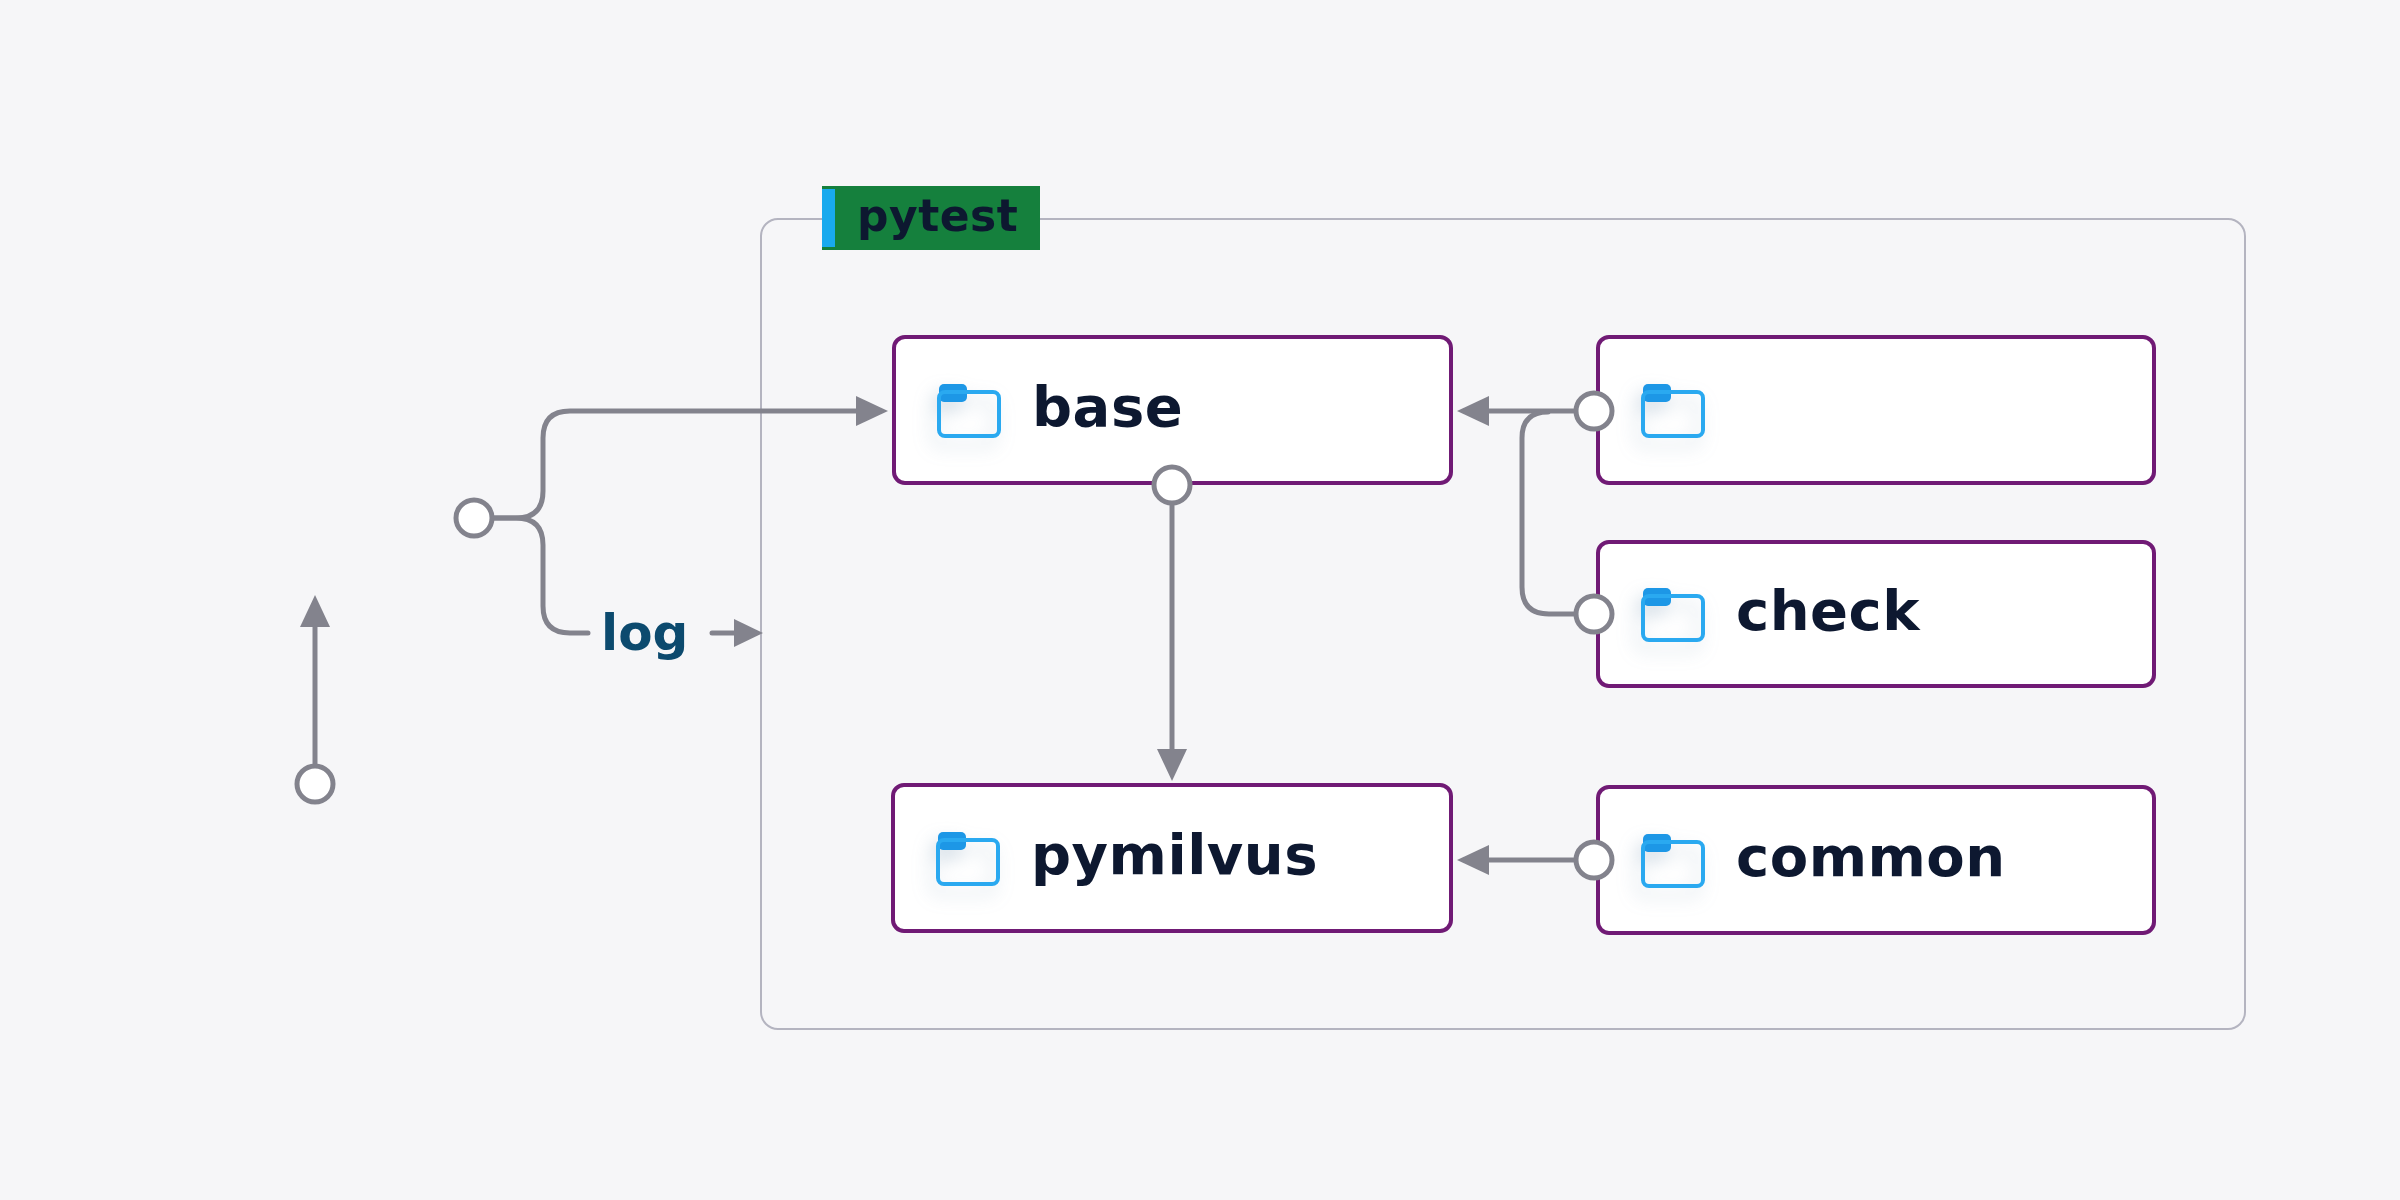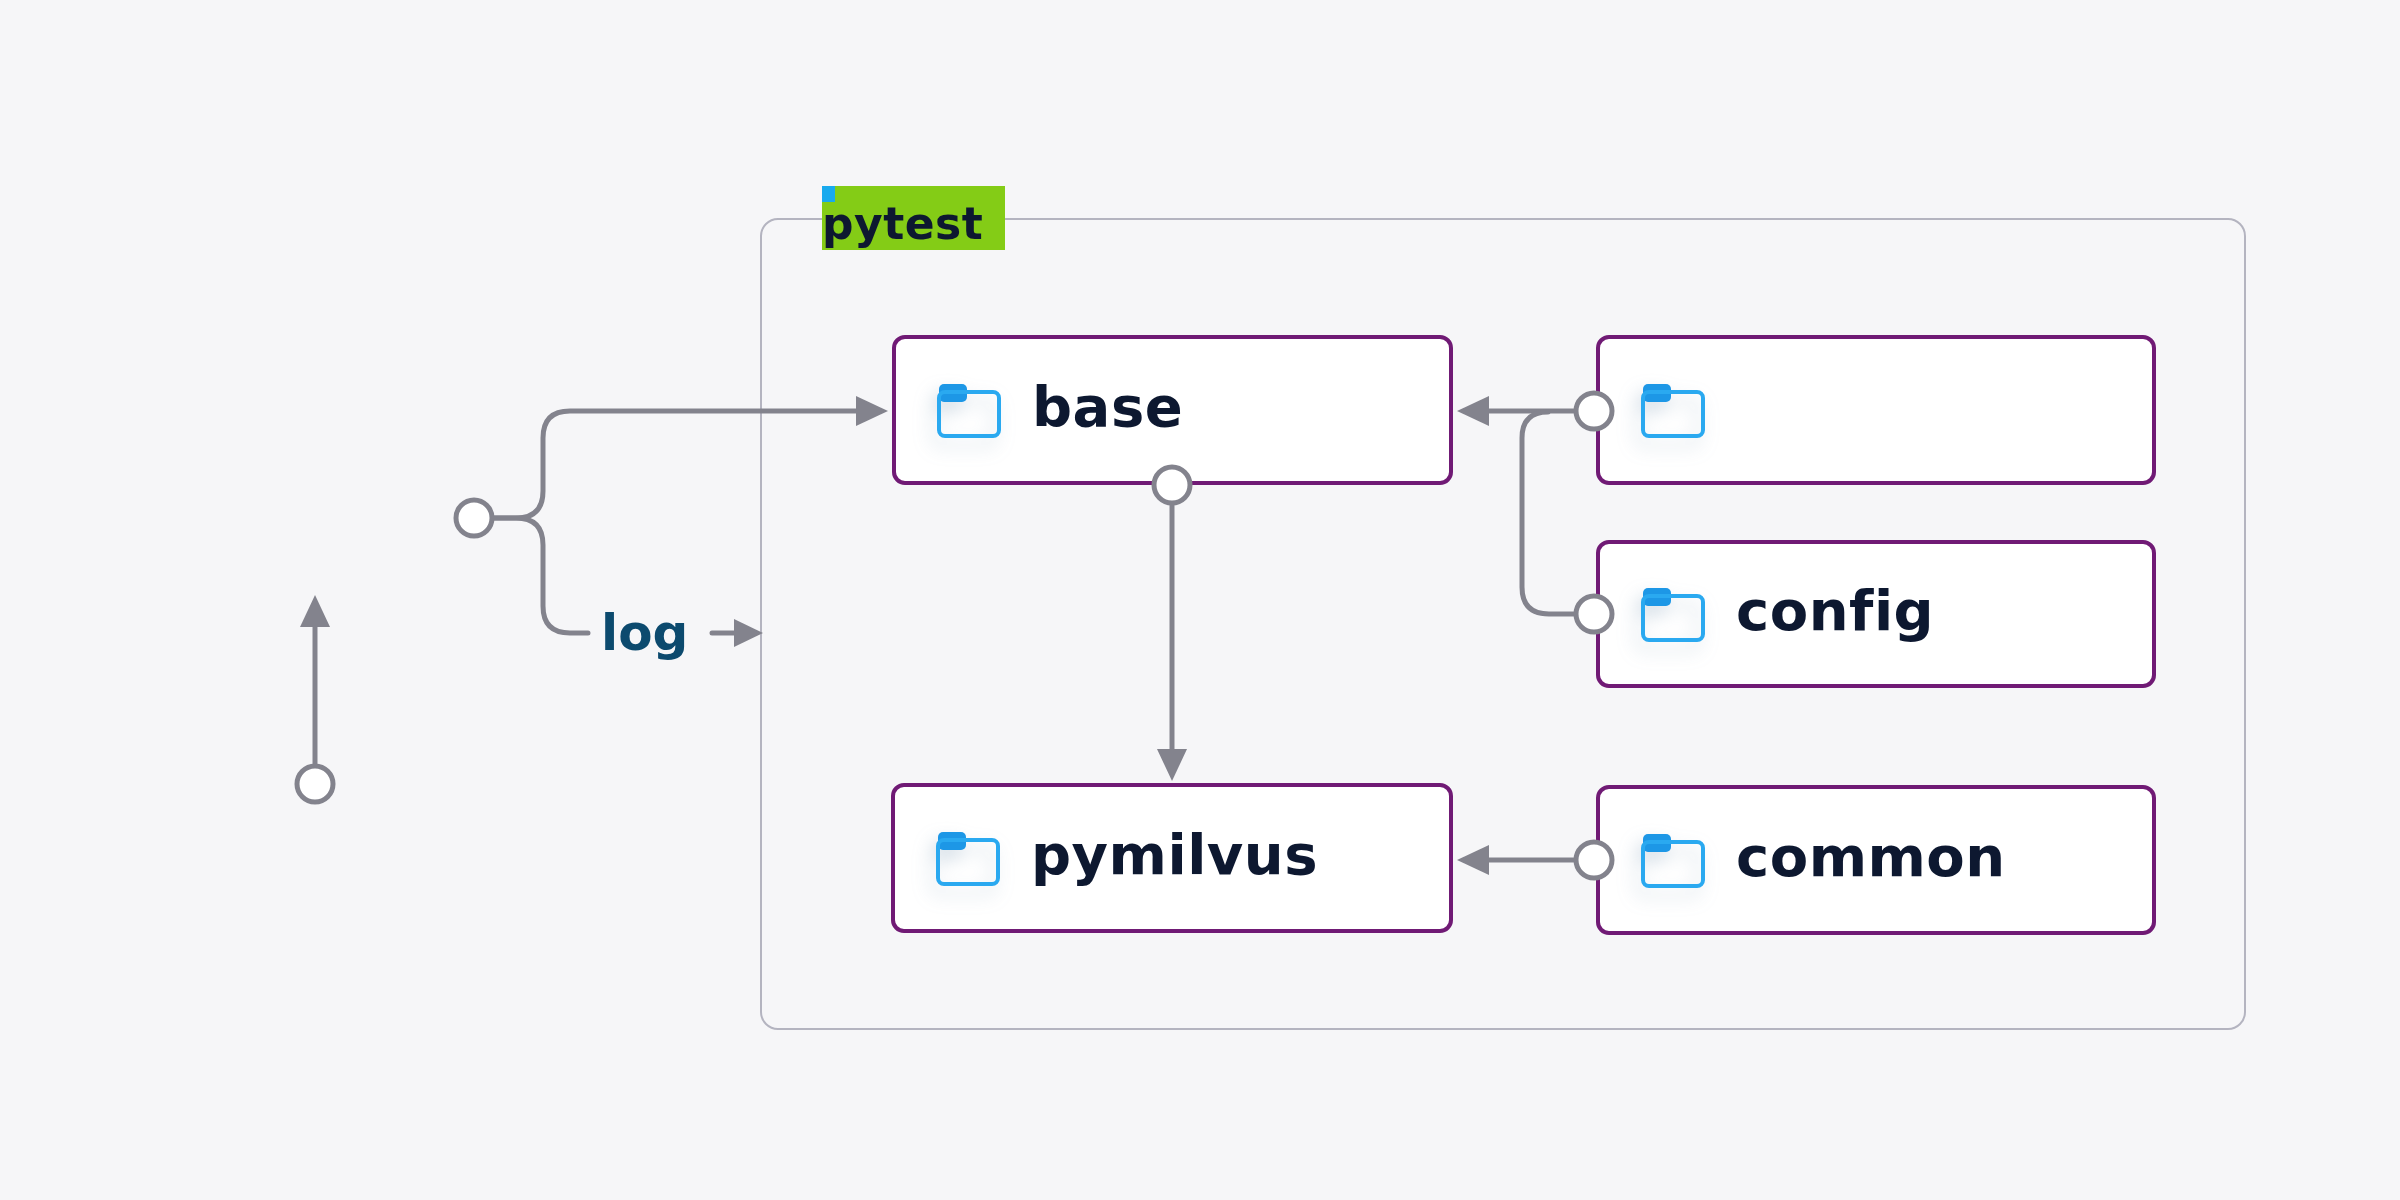--- a/index.html
+++ b/index.html
@@ -25,25 +25,24 @@
     border-radius: 18px;
     box-sizing: border-box;
     background: transparent;
     z-index: 1;
   }
   .group-label {
     position: absolute;
     left: 822px; top: 186px;
     height: 64px;
     display: flex;
-    align-items: flex-start;
-    background: #84cc16;
+    align-items: center;
+    background: #15803d;
     padding-right: 22px;
     z-index: 3;
-    flex-direction: column;
   }
   .group-label .bar {
     width: 13px; height: 58px;
     background: #18aaee;
     margin-right: 22px;
   }
   .group-label .group-title {
     font-size: 44px;
     font-weight: bold;
     color: #0d1830;
@@ -143,21 +142,21 @@
       <rect x="3" y="2" width="28" height="18" rx="5" fill="#1d97e6"></rect>
       <rect x="3" y="10" width="60" height="44" rx="6" fill="url(#fgrad)" stroke="#2aa9f0" stroke-width="4"></rect>
     </svg>
   </div>
 
   <div class="node" id="node-check">
     <svg class="folder" width="66" height="56" viewBox="0 0 66 56">
       <rect x="3" y="2" width="28" height="18" rx="5" fill="#1d97e6"></rect>
       <rect x="3" y="10" width="60" height="44" rx="6" fill="url(#fgrad)" stroke="#2aa9f0" stroke-width="4"></rect>
     </svg>
-    <span class="label">config</span>
+    <span class="label">check</span>
   </div>
 
   <div class="node" id="node-testcases">
     <svg class="folder" width="66" height="56" viewBox="0 0 66 56">
       <rect x="3" y="2" width="28" height="18" rx="5" fill="#1d97e6"></rect>
       <rect x="3" y="10" width="60" height="44" rx="6" fill="url(#fgrad)" stroke="#2aa9f0" stroke-width="4"></rect>
     </svg>
     <span class="label">pymilvus</span>
   </div>
 

